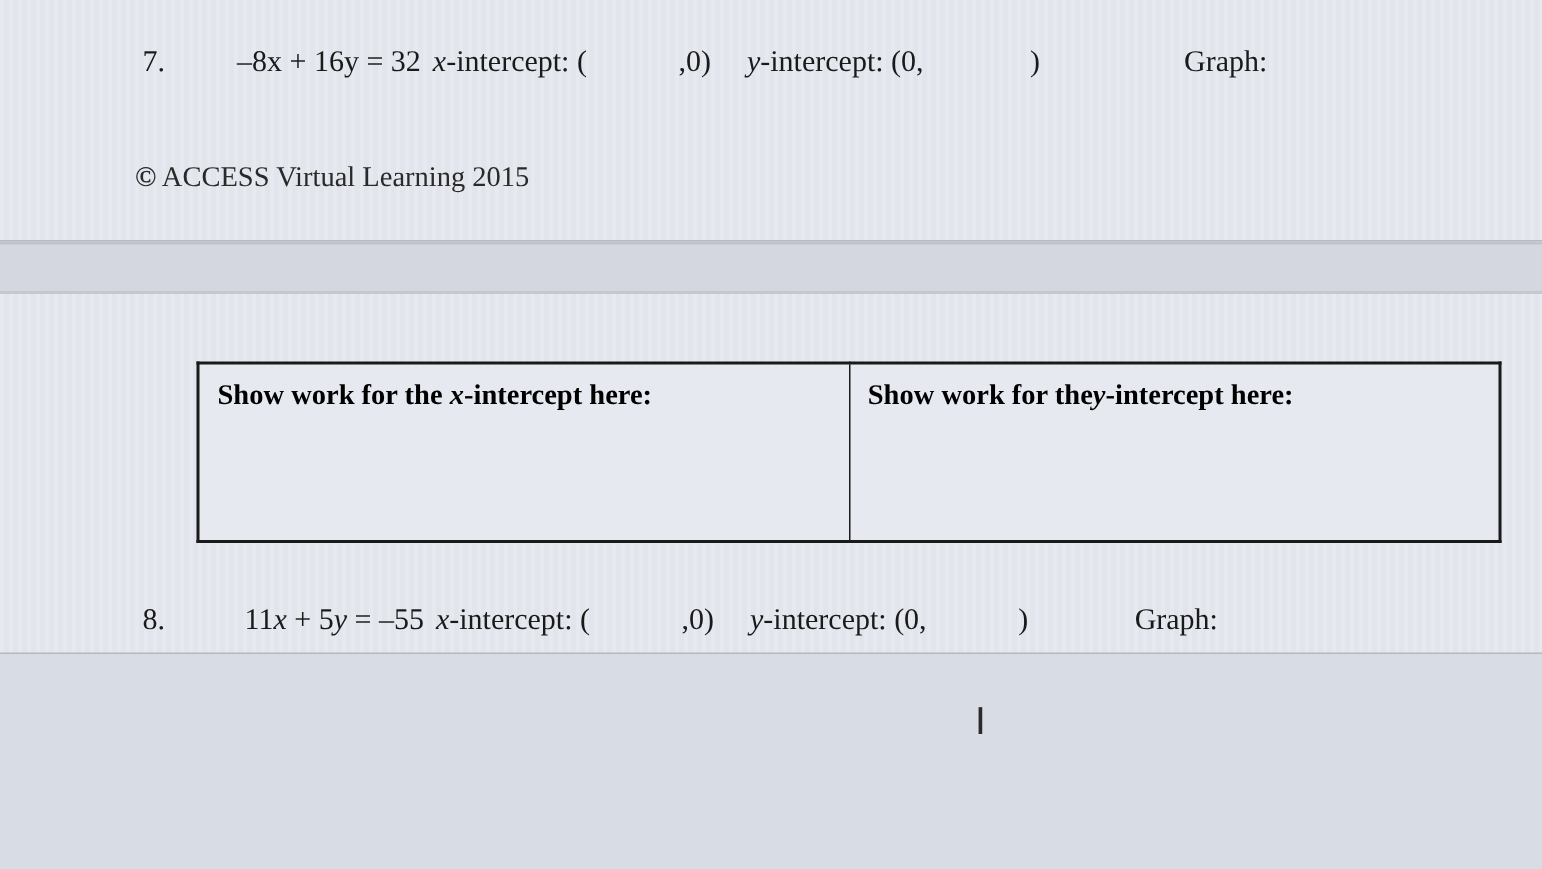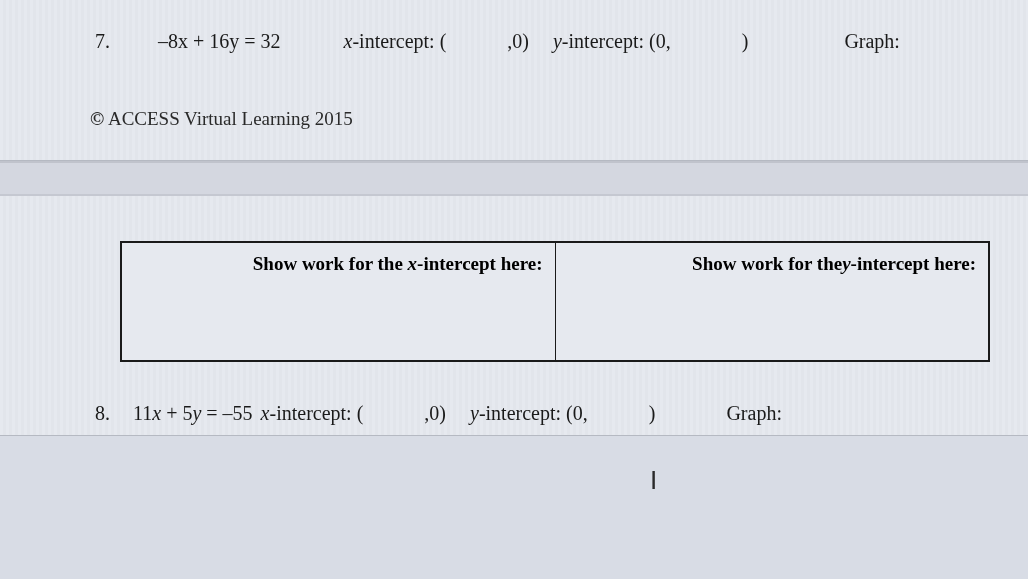--- a/index.html
+++ b/index.html
@@ -44,42 +44,40 @@
       color: #1a1a1a;
       margin-bottom: 55px;
       flex-wrap: wrap;
     }
     .problem-number {
       width: 30px;
       font-weight: normal;
     }
     .equation {
       margin-left: 25px;
-      margin-right: 55px;
     }
     .intercept-label {
       font-style: italic;
     }
     .gap-small { display: inline-block; width: 45px; }
     .gap-med { display: inline-block; width: 55px; }
     .gap-large { display: inline-block; width: 80px; }
     .copyright {
       font-size: 19px;
       color: #2a2a2a;
       margin-left: -5px;
     }
     .copyright-symbol {
       font-weight: bold;
     }
     .work-table {
       border-collapse: collapse;
       width: 870px;
-      margin: 0 0 40px 25px;
+      margin: 0 0 40px 36px;
       border: 2px solid #1a1a1a;
-      text-align: right;
     }
     .work-table td {
       border: 1.5px solid #1a1a1a;
       padding: 10px 12px 85px 12px;
       vertical-align: top;
       font-size: 19px;
       font-weight: bold;
       width: 50%;
       background: #e6e9ef;
     }
@@ -93,20 +91,21 @@
       font-weight: normal;
     }
     .section2 {
       padding-top: 45px;
       padding-bottom: 10px;
     }
     .problem8 {
       margin-bottom: 0;
     }
     .equation8 {
+      margin-left: 30px;
       margin-right: 0;
     }
   </style>
 </head>
 <body>
 
 <div class="page-section">
   <div class="problem-line">
     <span class="problem-number">7.</span>
     <span class="equation">

